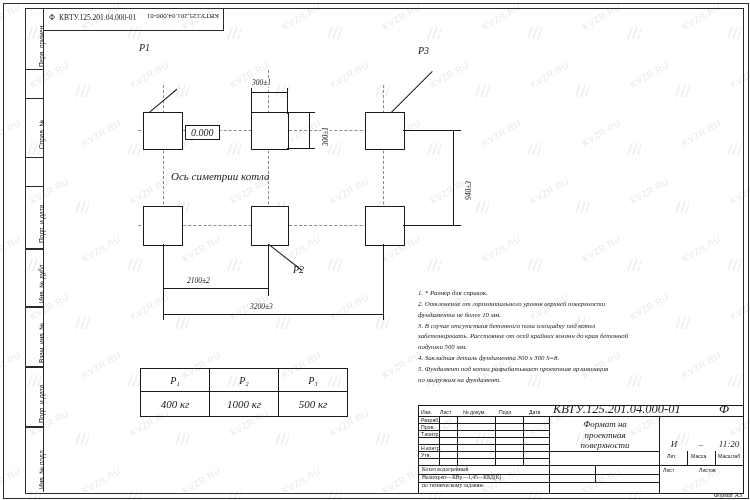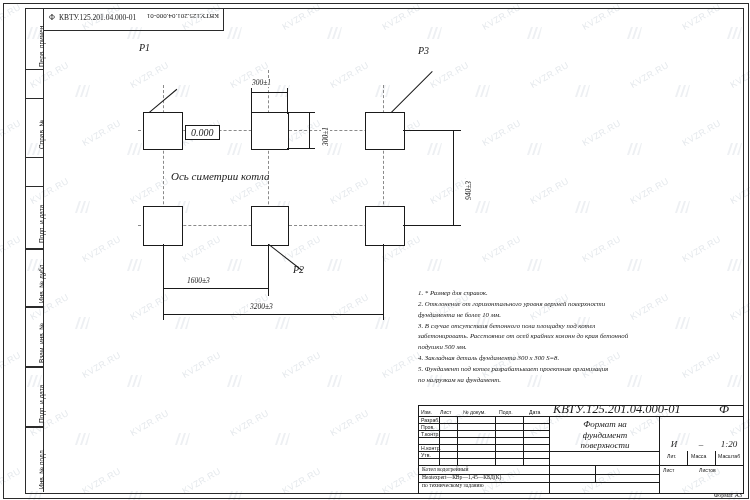--- a/index.html
+++ b/index.html
@@ -586,40 +586,54 @@
     <div class="dimtxtv" style="left:278px;top:118px;">300±1</div>
 
     <div class="exth" style="left:360px;top:100px;width:58px;"></div>
     <div class="exth" style="left:360px;top:195px;width:58px;"></div>
     <div class="dimlinev" style="left:410px;top:100px;height:95px;"></div>
     <div class="dimtxtv" style="left:421px;top:172px;">940±3</div>
 
     <div class="ext" style="left:120px;top:214px;height:52px;"></div>
     <div class="ext" style="left:225px;top:214px;height:52px;"></div>
     <div class="dimline" style="left:120px;top:258px;width:105px;"></div>
-    <div class="dimtxt" style="left:142px;top:246px;">1600±3</div>
+    <div class="dimtxt" style="left:142px;top:246px;">2100±2</div>
 
     <div class="ext" style="left:120px;top:258px;height:32px;"></div>
     <div class="ext" style="left:340px;top:214px;height:76px;"></div>
     <div class="dimline" style="left:120px;top:284px;width:220px;"></div>
     <div class="dimtxt" style="left:205px;top:272px;">3200±3</div>
   </div>
 
   <div class="notes">
     <p>1. * Размер для справок.</p>
     <p>2. Отклонение от горизонтального уровня верхней поверхности</p>
     <p>фундамента не более 10 мм.</p>
     <p>3. В случае отсутствия бетонного пола площадку под котел</p>
     <p>забетонировать. Расстояние от осей крайних колонн до края бетонной</p>
     <p>подушки 500 мм.</p>
     <p>4. Закладная деталь фундамента  300 x 300 S=8.</p>
     <p>5. Фундамент под котел разрабатывает проектная организация</p>
     <p>по нагрузкам на фундамент.</p>
   </div>
 
+  <table class="ptable">
+    <tbody>
+        <tr>
+      <td class="h">P₁</td>
+      <td class="h">P₂</td>
+      <td class="h">P₃</td>
+    </tr>
+    <tr>
+      <td>400 кг</td>
+      <td>1000 кг</td>
+      <td>500 кг</td>
+    </tr>
+  </tbody>
+    </table>
 
   <div id="tb">
 
     <div class="h" style="left:0;top:10px;width:324px;"></div>
     <div class="h" style="left:0;top:17px;width:130px;"></div>
     <div class="h" style="left:0;top:24px;width:130px;"></div>
     <div class="h" style="left:0;top:31px;width:130px;"></div>
     <div class="h" style="left:0;top:38px;width:130px;"></div>
     <div class="h" style="left:0;top:45px;width:130px;"></div>
     <div class="h" style="left:0;top:52px;width:130px;"></div>
@@ -635,29 +649,29 @@
     <div class="v" style="left:130px;top:10px;height:77px;"></div>
     <div class="v" style="left:240px;top:10px;height:77px;"></div>
     <div class="v" style="left:268px;top:45px;height:14px;"></div>
     <div class="v" style="left:296px;top:45px;height:14px;"></div>
     <div class="v" style="left:176px;top:59px;height:17px;"></div>
 
     <div class="tbbig" style="left:134px;top:-4px;">КВТУ.125.201.04.000-01</div>
     <div class="tbbig" style="left:300px;top:-4px;">Ф</div>
 
     <div class="tbmid" style="left:134px;top:13px;width:104px;">Формат на</div>
-    <div class="tbmid" style="left:134px;top:24px;width:104px;">фундамент</div>
+    <div class="tbmid" style="left:134px;top:24px;width:104px;">проектная</div>
     <div class="tbmid" style="left:134px;top:34px;width:104px;">поверхности</div>
 
     <div class="tbt" style="left:248px;top:47px;">Лит.</div>
     <div class="tbt" style="left:272px;top:47px;">Масса</div>
     <div class="tbt" style="left:299px;top:47px;">Масштаб</div>
     <div class="tbmid" style="left:243px;top:33px;width:24px;">И</div>
     <div class="tbmid" style="left:268px;top:33px;width:28px;">–</div>
-    <div class="tbmid" style="left:296px;top:33px;width:28px;">1:20</div>
+    <div class="tbmid" style="left:296px;top:33px;width:28px;">11:20</div>
 
     <div class="tbt" style="left:244px;top:61px;">Лист</div>
     <div class="tbt" style="left:280px;top:61px;">Листов</div>
 
     <div class="tbt" style="left:2px;top:3px;">Изм.</div>
     <div class="tbt" style="left:21px;top:3px;">Лист</div>
     <div class="tbt" style="left:44px;top:3px;">№ докум.</div>
     <div class="tbt" style="left:80px;top:3px;">Подп.</div>
     <div class="tbt" style="left:110px;top:3px;">Дата</div>
 

